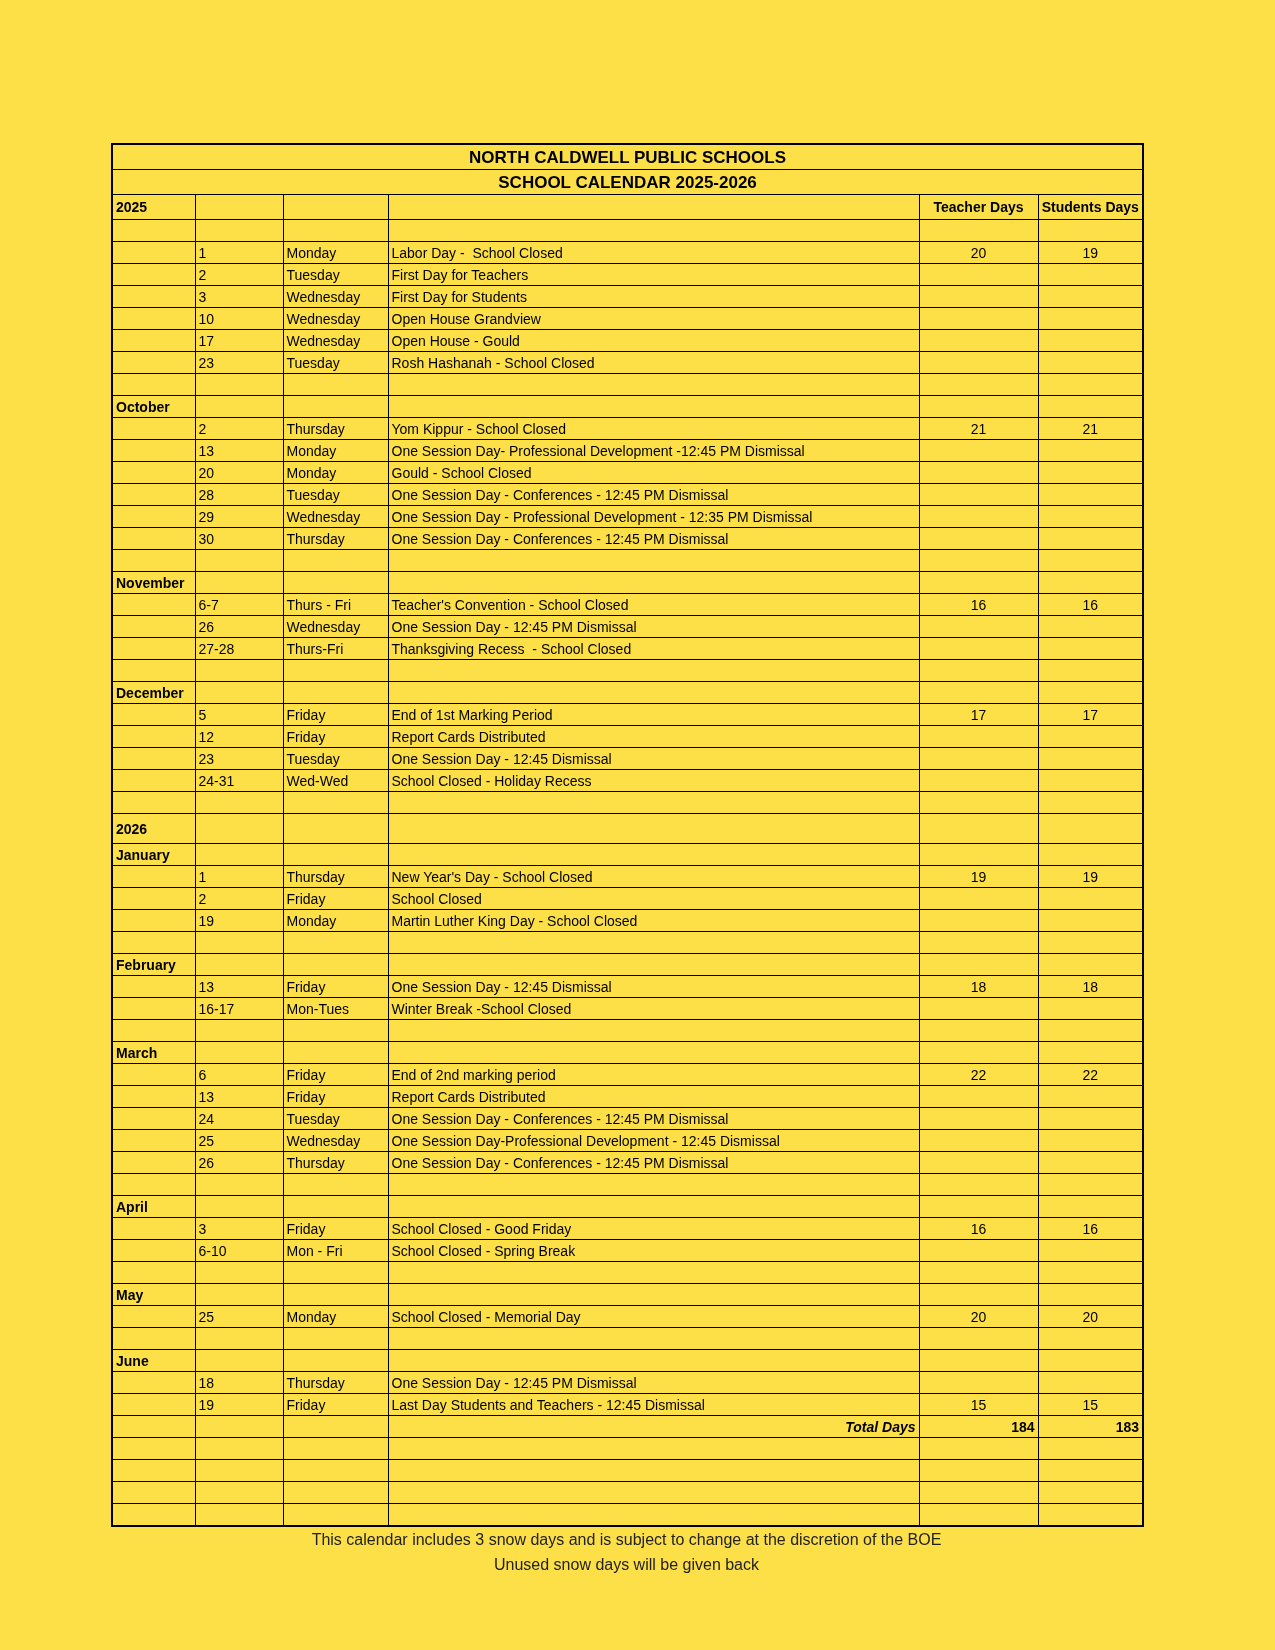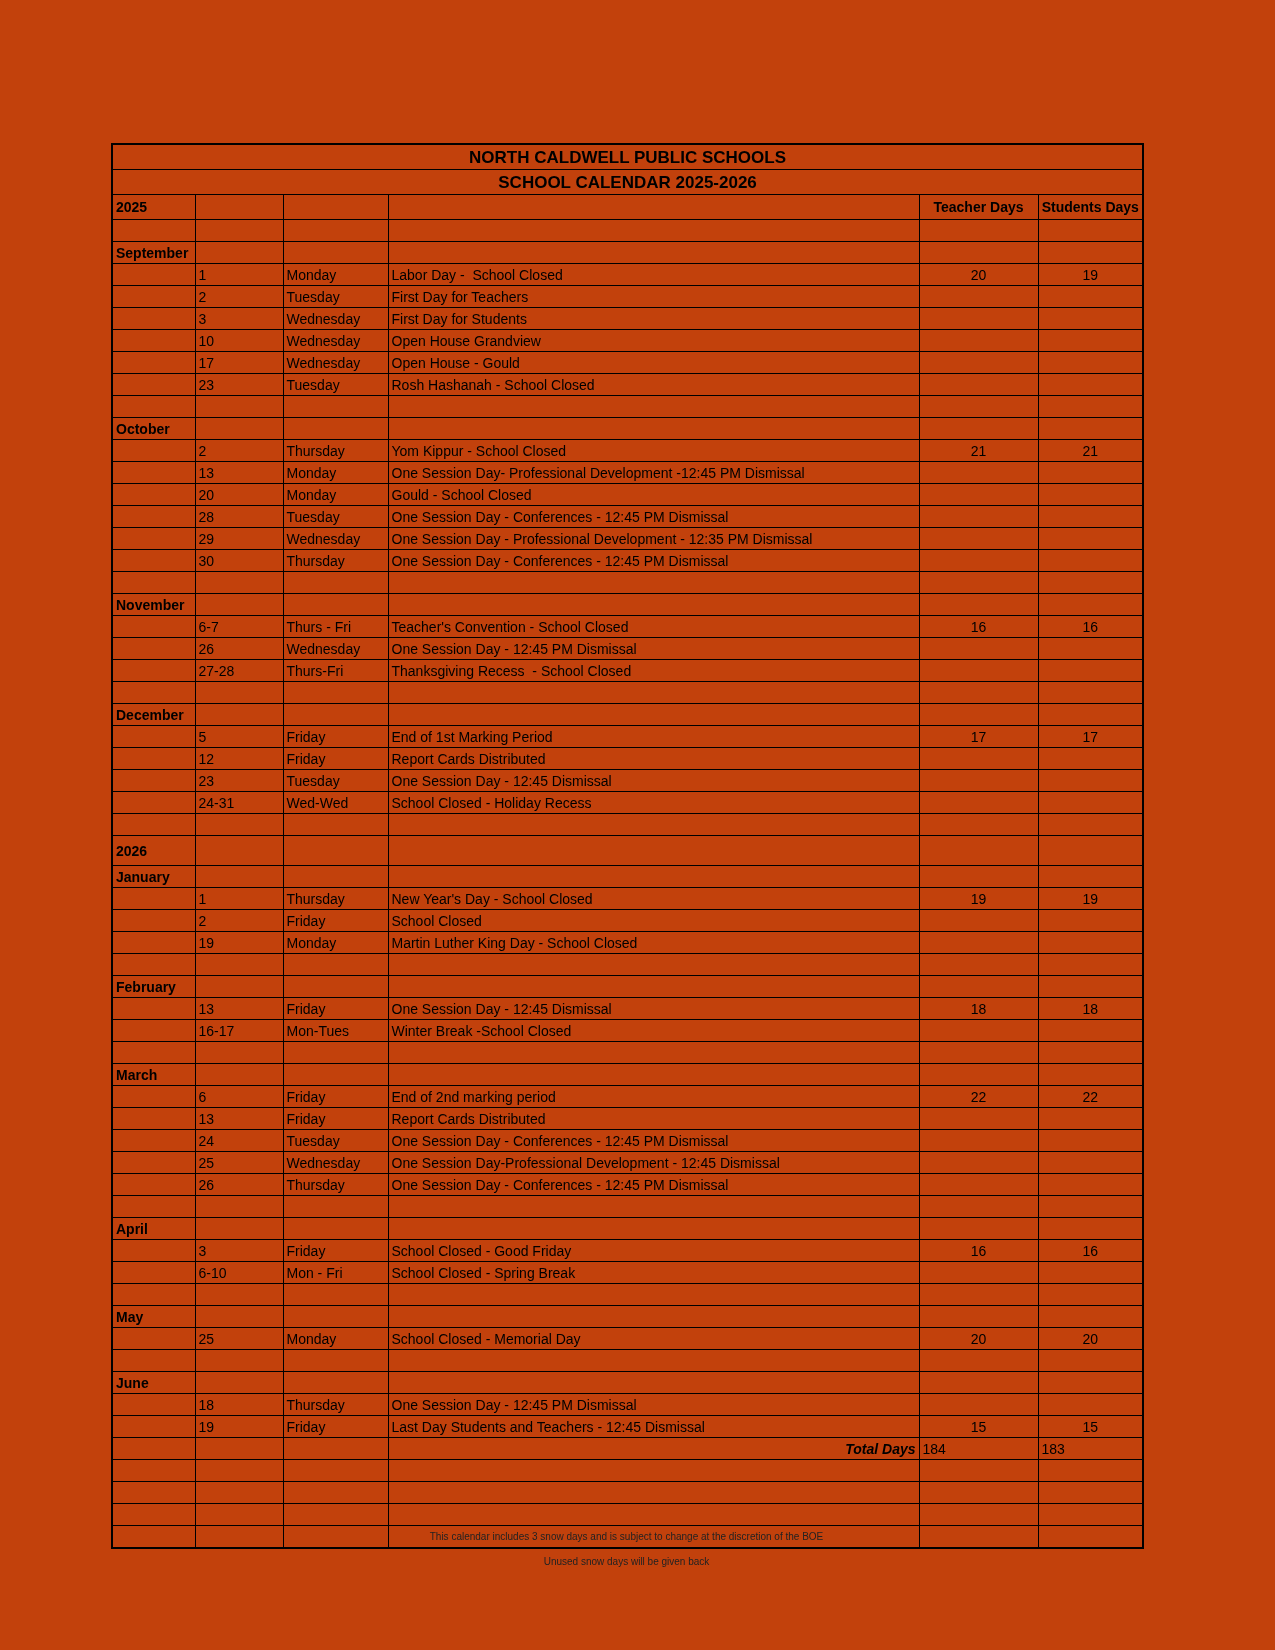--- a/index.html
+++ b/index.html
@@ -1,21 +1,21 @@
 <!DOCTYPE html>
 <html><head>
 <meta charset="utf-8">
 <style>
   html, body { margin: 0; padding: 0; }
   body { background: #ffffff; }
   .page {
     position: relative;
     width: 1275px;
     height: 1650px;
-    background: #c2410c;
+    background: #fde047;
     font-family: "Liberation Sans", sans-serif;
     color: #000;
     overflow: hidden;
   }
   table.cal {
     position: absolute;
     left: 111px;
     top: 143px;
     width: 1031px;
     border-collapse: collapse;
@@ -50,29 +50,29 @@
     text-align: center;
   }
   td.month-cell { font-weight: bold; }
   td.num-cell { text-align: center; }
   td.total-label-cell {
     font-weight: bold;
     text-align: right;
     font-style: italic;
   }
   td.total-num-cell {
-    font-weight: normal;
-    text-align: left;
+    font-weight: bold;
+    text-align: right;
   }
   .footer-note {
     position: absolute;
     left: 111px;
     width: 1031px;
     text-align: center;
-    font-size: 10px;
+    font-size: 16px;
     color: #222;
   }
   .footer-note.line1 { top: 1531px; }
   .footer-note.line2 { top: 1556px; }
 </style>
 </head>
 <body>
 
 <div class="page">
 
@@ -104,28 +104,20 @@
     <tbody id="cal-rows">
         <tr>
           <td></td>
           <td></td>
           <td></td>
           <td></td>
           <td class="num-cell"></td>
           <td class="num-cell"></td>
         </tr>
         <tr>
-          <td class="month-cell">September</td>
-          <td></td>
-          <td></td>
-          <td></td>
-          <td class="num-cell"></td>
-          <td class="num-cell"></td>
-        </tr>
-        <tr>
           <td></td>
           <td>1</td>
           <td>Monday</td>
           <td>Labor Day -  School Closed</td>
           <td class="num-cell">20</td>
           <td class="num-cell">19</td>
         </tr>
         <tr>
           <td></td>
           <td>2</td>

